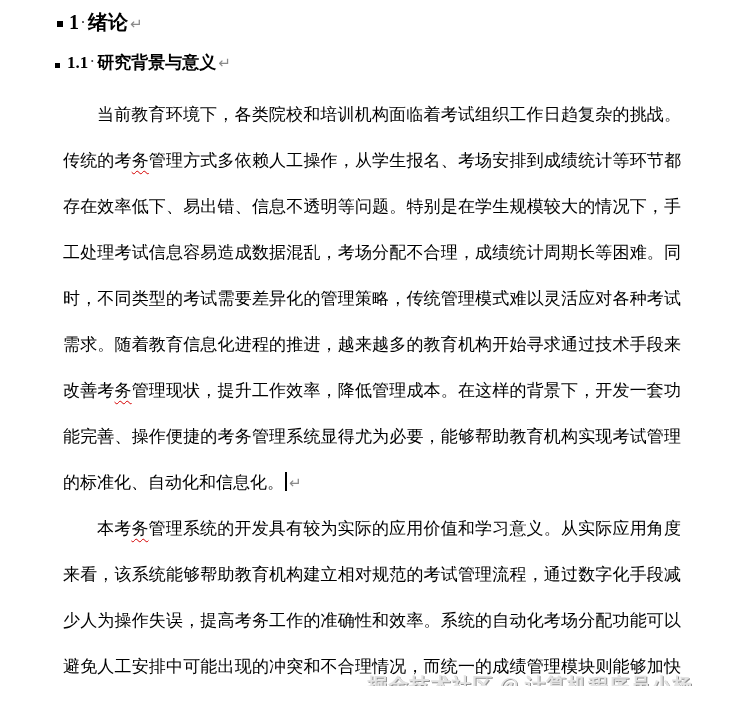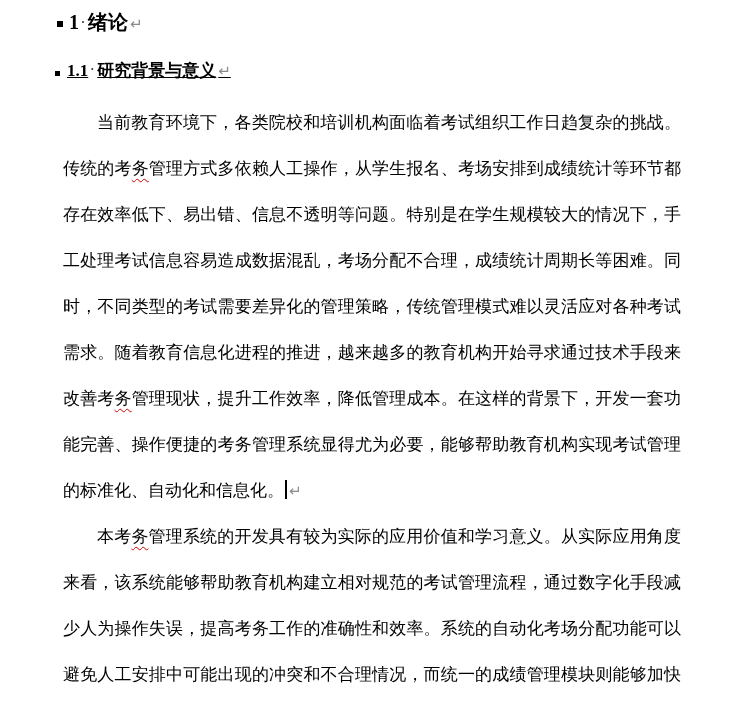--- a/index.html
+++ b/index.html
@@ -6,23 +6,22 @@
   body { background:#ffffff; font-family:"Liberation Serif","DejaVu Serif",serif; }
   .doc {
     position:relative; width:740px; height:686px;
     background:var(--page_bg,#ffffff); overflow:hidden; color:var(--body_text,#000);
   }
   .h1 {
     margin:9px 0 0 57px; font-size:20px; font-weight:bold; line-height:26px;
     white-space:nowrap;
   }
   .h2 {
-    margin:20px 0 0 55px; font-size:17px; font-weight:bold; line-height:24px;
+    margin:12px 0 0 55px; font-size:17px; font-weight:bold; line-height:24px;
     white-space:nowrap;
-    text-decoration:underline;
   }
   .sq {
     display:inline-block; width:6px; height:6px; background:#000;
     margin-right:6px; vertical-align:middle;
   }
   .h2 .sq { width:5px; height:5px; vertical-align:baseline; margin-right:7px; }
   .sdot {
     display:inline-block; font-size:12px; font-weight:bold;
     margin:0 3px 0 2px; vertical-align:3px; color:#333;
   }
@@ -67,15 +66,16 @@
 
   <div class="h2">
     <span class="sq"></span><span>1.1</span><span class="sdot">·</span><span>研究背景与意义</span><span class="pmark">↵</span>
   </div>
 
   <div class="bodytext">
     <p id="para-0"><span>当前教育环境下，各类院校和培训机构面临着考试组织工作日趋复杂的挑战。传统的考</span><span class="err">务</span><span>管理方式多依赖人工操作，从学生报名、考场安排到成绩统计等环节都存在效率低下、易出错、信息不透明等问题。特别是在学生规模较大的情况下，手工处理考试信息容易造成数据混乱，考场分配不合理，成绩统计周期长等困难。同时，不同类型的考试需要差异化的管理策略，传统管理模式难以灵活应对各种考试需求。随着教育信息化进程的推进，越来越多的教育机构开始寻求通过技术手段来改善考</span><span class="err">务</span><span>管理现状，提升工作效率，降低管理成本。在这样的背景下，开发一套功能完善、操作便捷的考务管理系统显得尤为必要，能够帮助教育机构实现考试管理的标准化、自动化和信息化。</span><span class="caret"></span><span class="pmark">↵</span></p>
     <p id="para-1"><span>本考</span><span class="err">务</span><span>管理系统的开发具有较为实际的应用价值和学习意义。从实际应用角度来看，该系统能够帮助教育机构建立相对规范的考试管理流程，通过数字化手段减少人为操作失误，提高考务工作的准确性和效率。系统的自动化考场分配功能可以避免人工安排中可能出现的冲突和不合理情况，而统一的成绩管理模块则能够加快成绩处理速度，为学生和教师提供更及时的反馈。从技术学习角度来看，本项目涉及了前后端分离、数据库设计、权限管理等多个技术领域，有助于加深对主流开发框架的理解和应用。通过完成这个系统的开发，可以锻炼分析业务需求、设计系统架构、编写代码实现等综合能力。虽然作为毕业设计项目，系统功能相对基础，但其涵盖的技术</span><span class="err">栈</span><span>和业务场景能够为日后从事相关开发工作提供一定的经验积累。</span><span class="pmark">↵</span></p>
   </div>
 
+  <div class="wm1">掘金技术社区 @ 计算机程序员小杨</div>
   <div class="wm2">CSDN @计算机程序员小杨</div>
 
 </div>
 
 </body></html>

